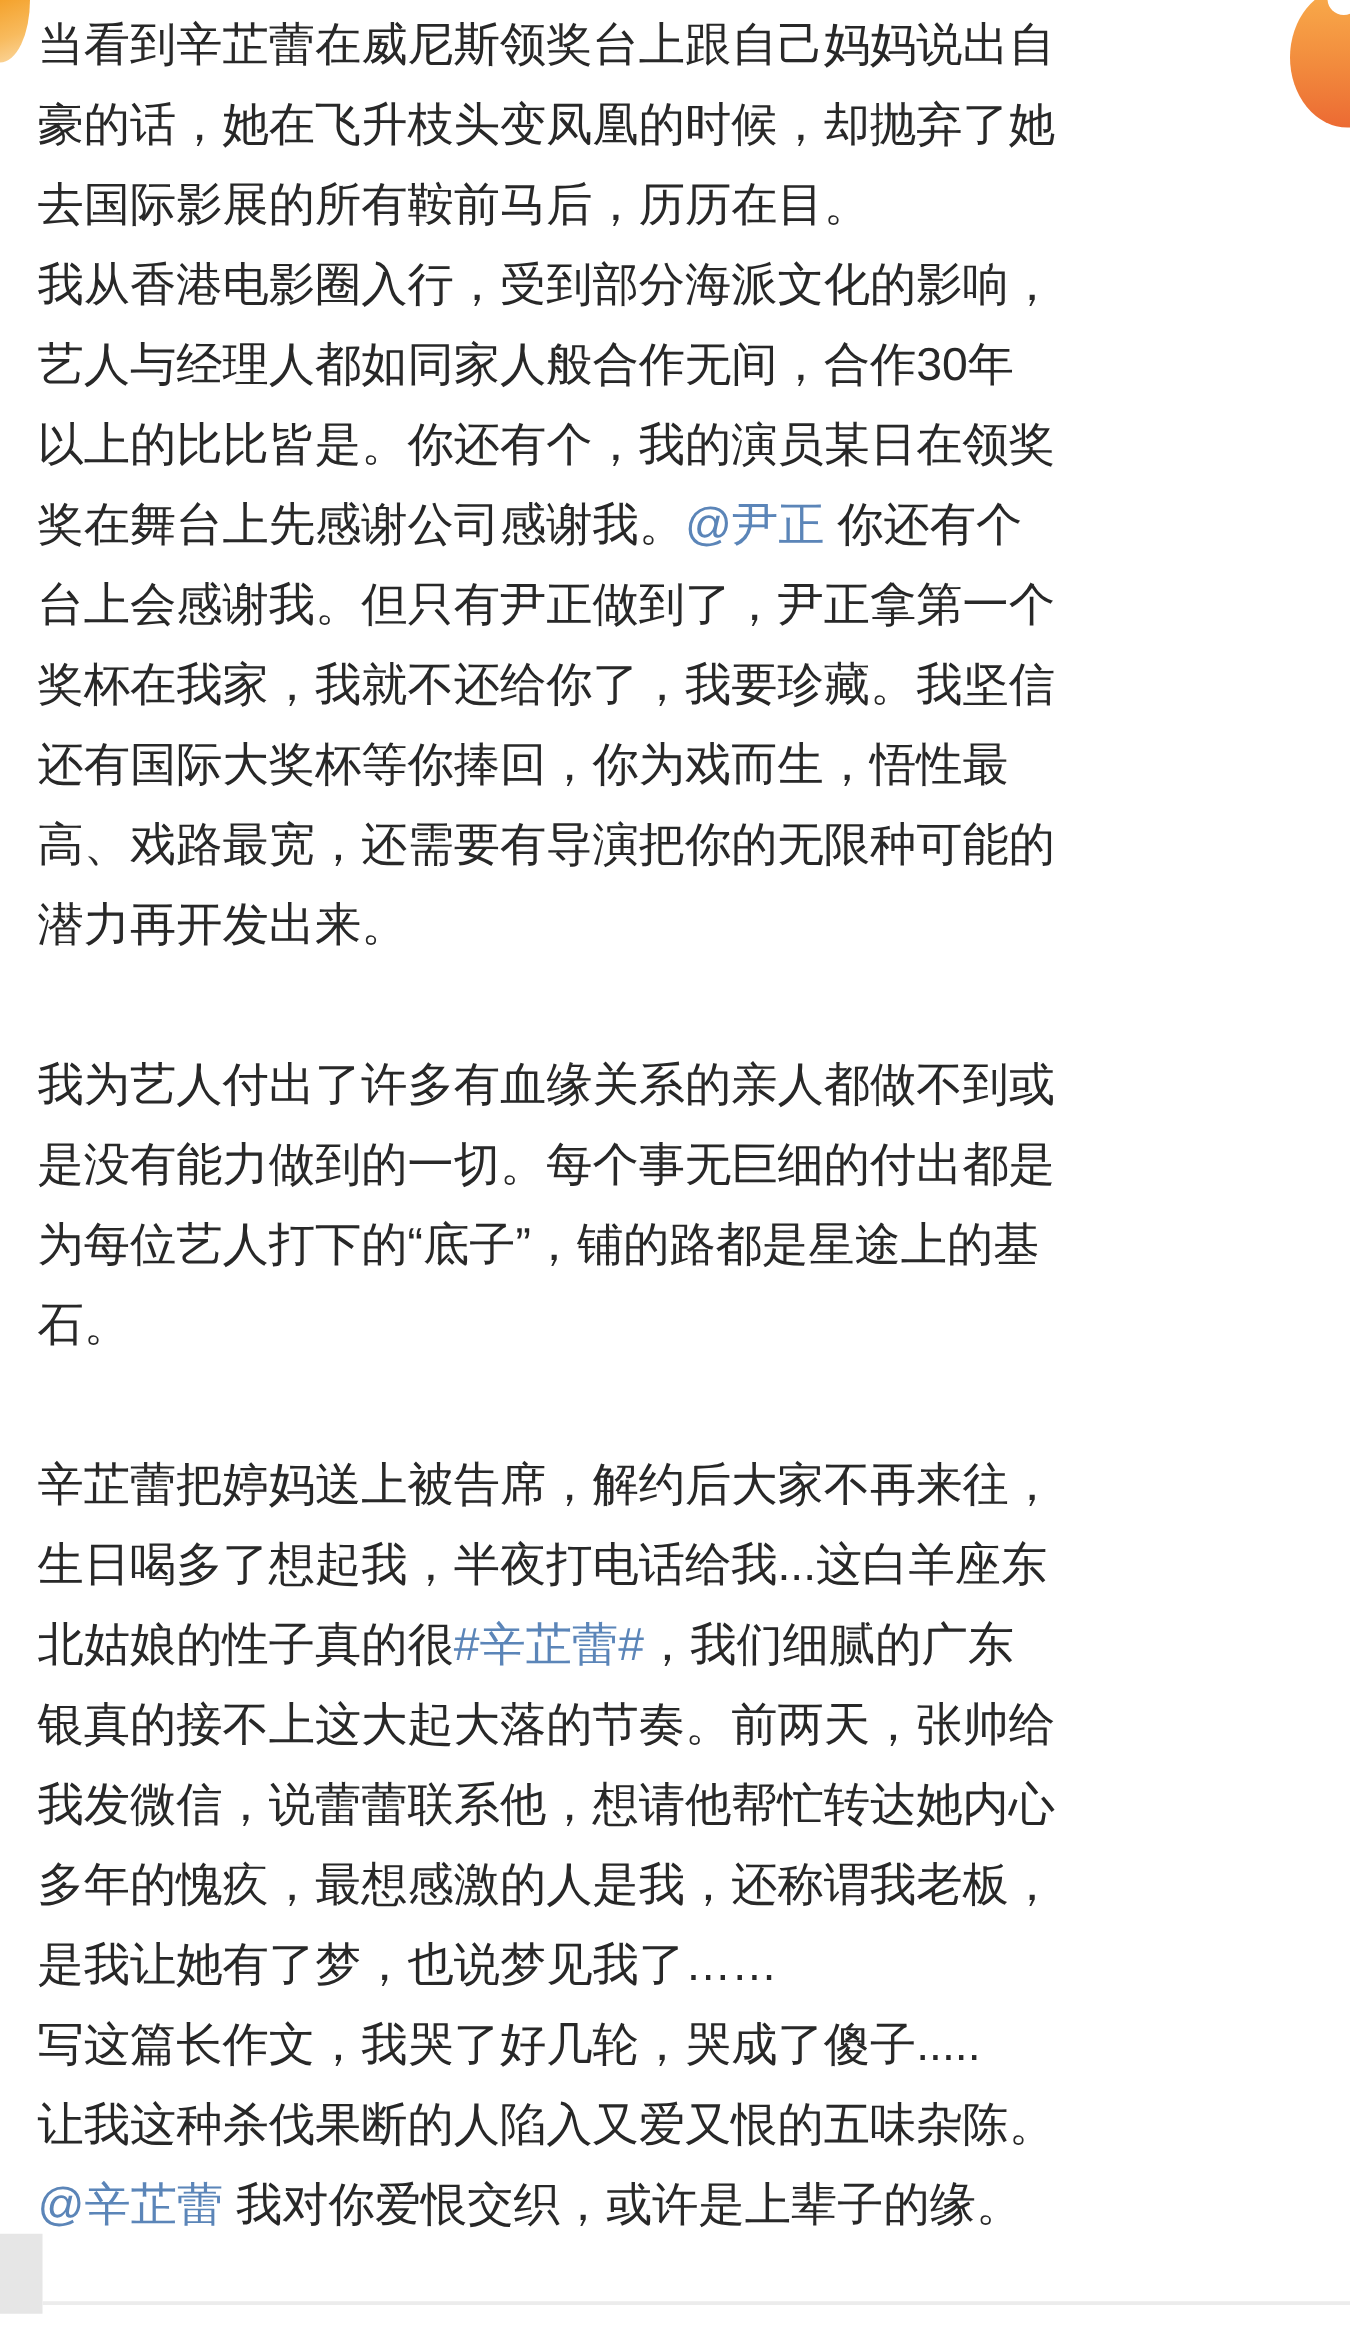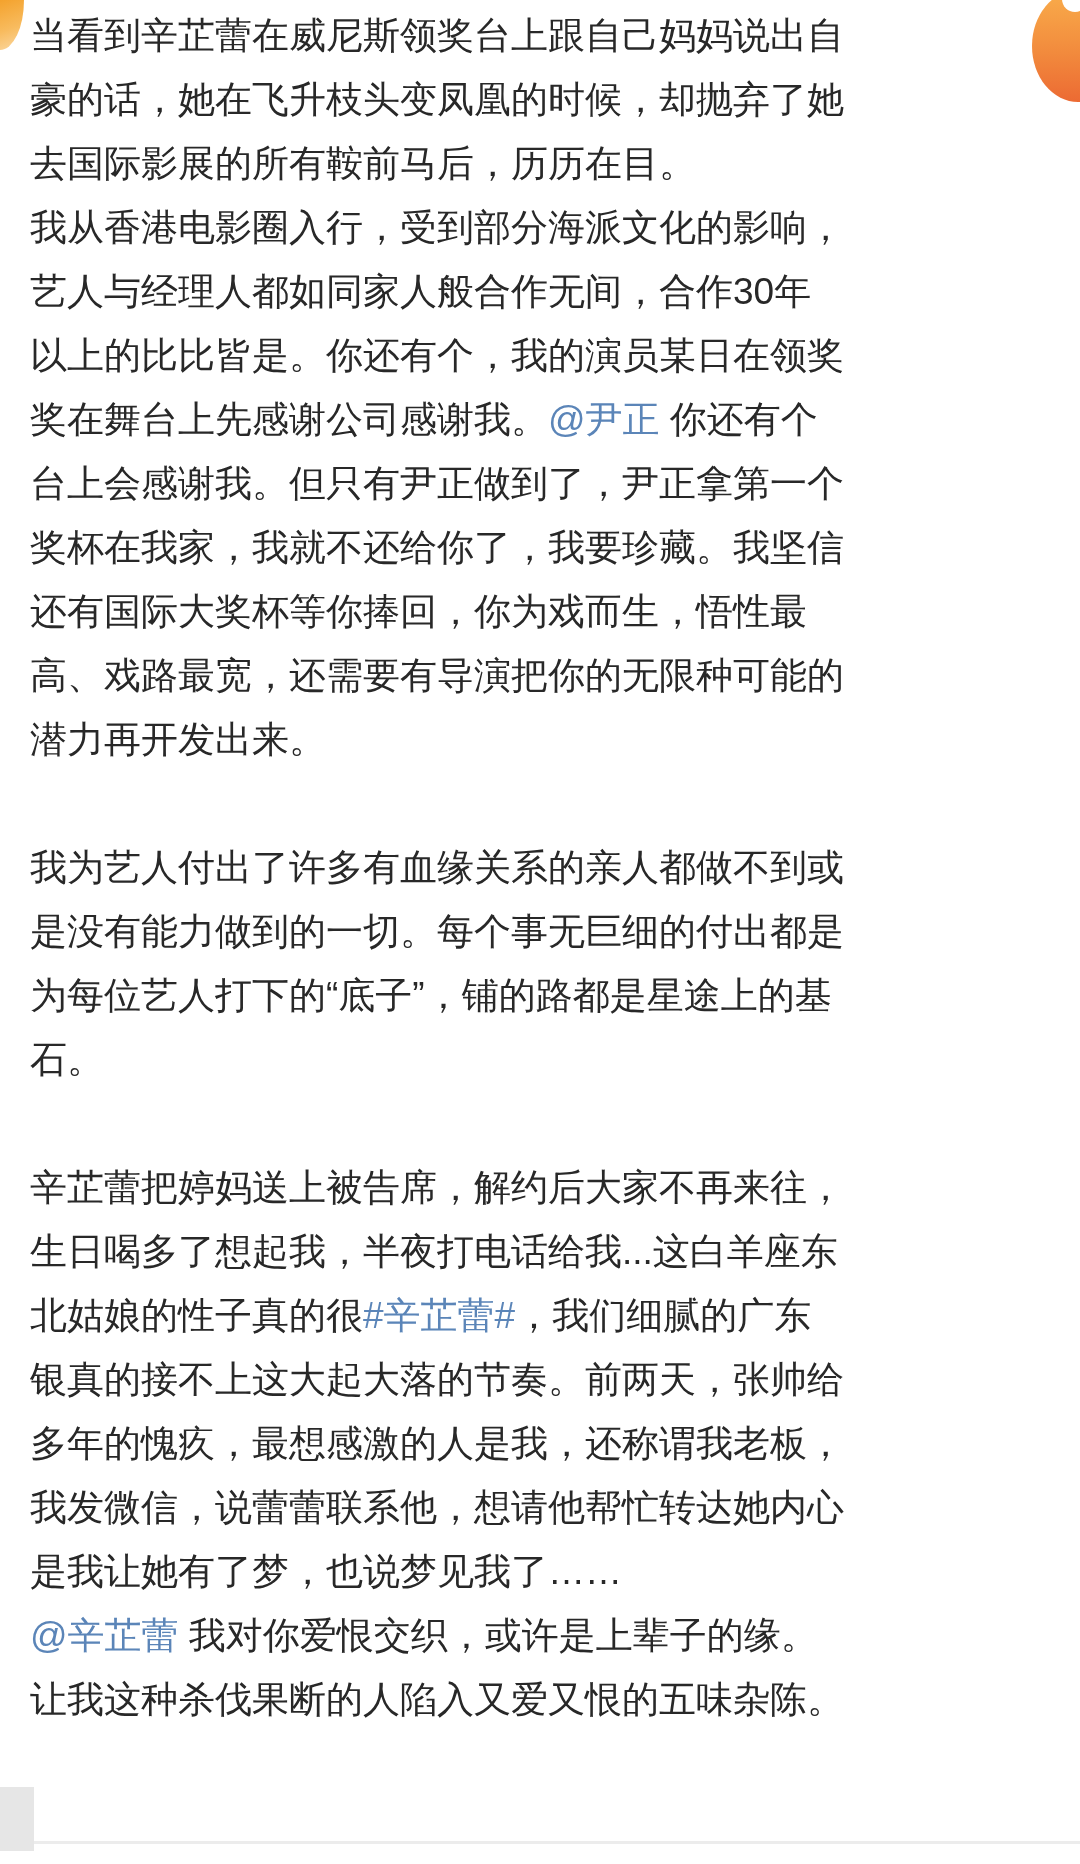--- a/index.html
+++ b/index.html
@@ -75,19 +75,20 @@
       <div class="line">&nbsp;</div>
       <div class="line"><span>我为艺人付出了许多有血缘关系的亲人都做不到或</span></div>
       <div class="line"><span>是没有能力做到的一切。每个事无巨细的付出都是</span></div>
       <div class="line"><span>为每位艺人打下的“底子”，铺的路都是星途上的基</span></div>
       <div class="line"><span>石。</span></div>
       <div class="line">&nbsp;</div>
       <div class="line"><span>辛芷蕾把婷妈送上被告席，解约后大家不再来往，</span></div>
       <div class="line"><span>生日喝多了想起我，半夜打电话给我...这白羊座东</span></div>
       <div class="line"><span>北姑娘的性子真的很</span><span class="link">#辛芷蕾#</span><span>，我们细腻的广东</span></div>
       <div class="line"><span>银真的接不上这大起大落的节奏。前两天，张帅给</span></div>
+      <div class="line"><span>我发微信，说蕾蕾联系他，想请他帮忙转达她内心</span></div>
       <div class="line"><span>多年的愧疚，最想感激的人是我，还称谓我老板，</span></div>
-      <div class="line"><span>我发微信，说蕾蕾联系他，想请他帮忙转达她内心</span></div>
       <div class="line"><span>是我让她有了梦，也说梦见我了……</span></div>
+      <div class="line"><span>写这篇长作文，我哭了好几轮，哭成了傻子.....</span></div>
+      <div class="line"><span>让我这种杀伐果断的人陷入又爱又恨的五味杂陈。</span></div>
       <div class="line"><span class="link">@辛芷蕾</span><span> 我对你爱恨交织，或许是上辈子的缘。</span></div>
-      <div class="line"><span>让我这种杀伐果断的人陷入又爱又恨的五味杂陈。</span></div>
     </div>
 </div>
 
 </body></html>

